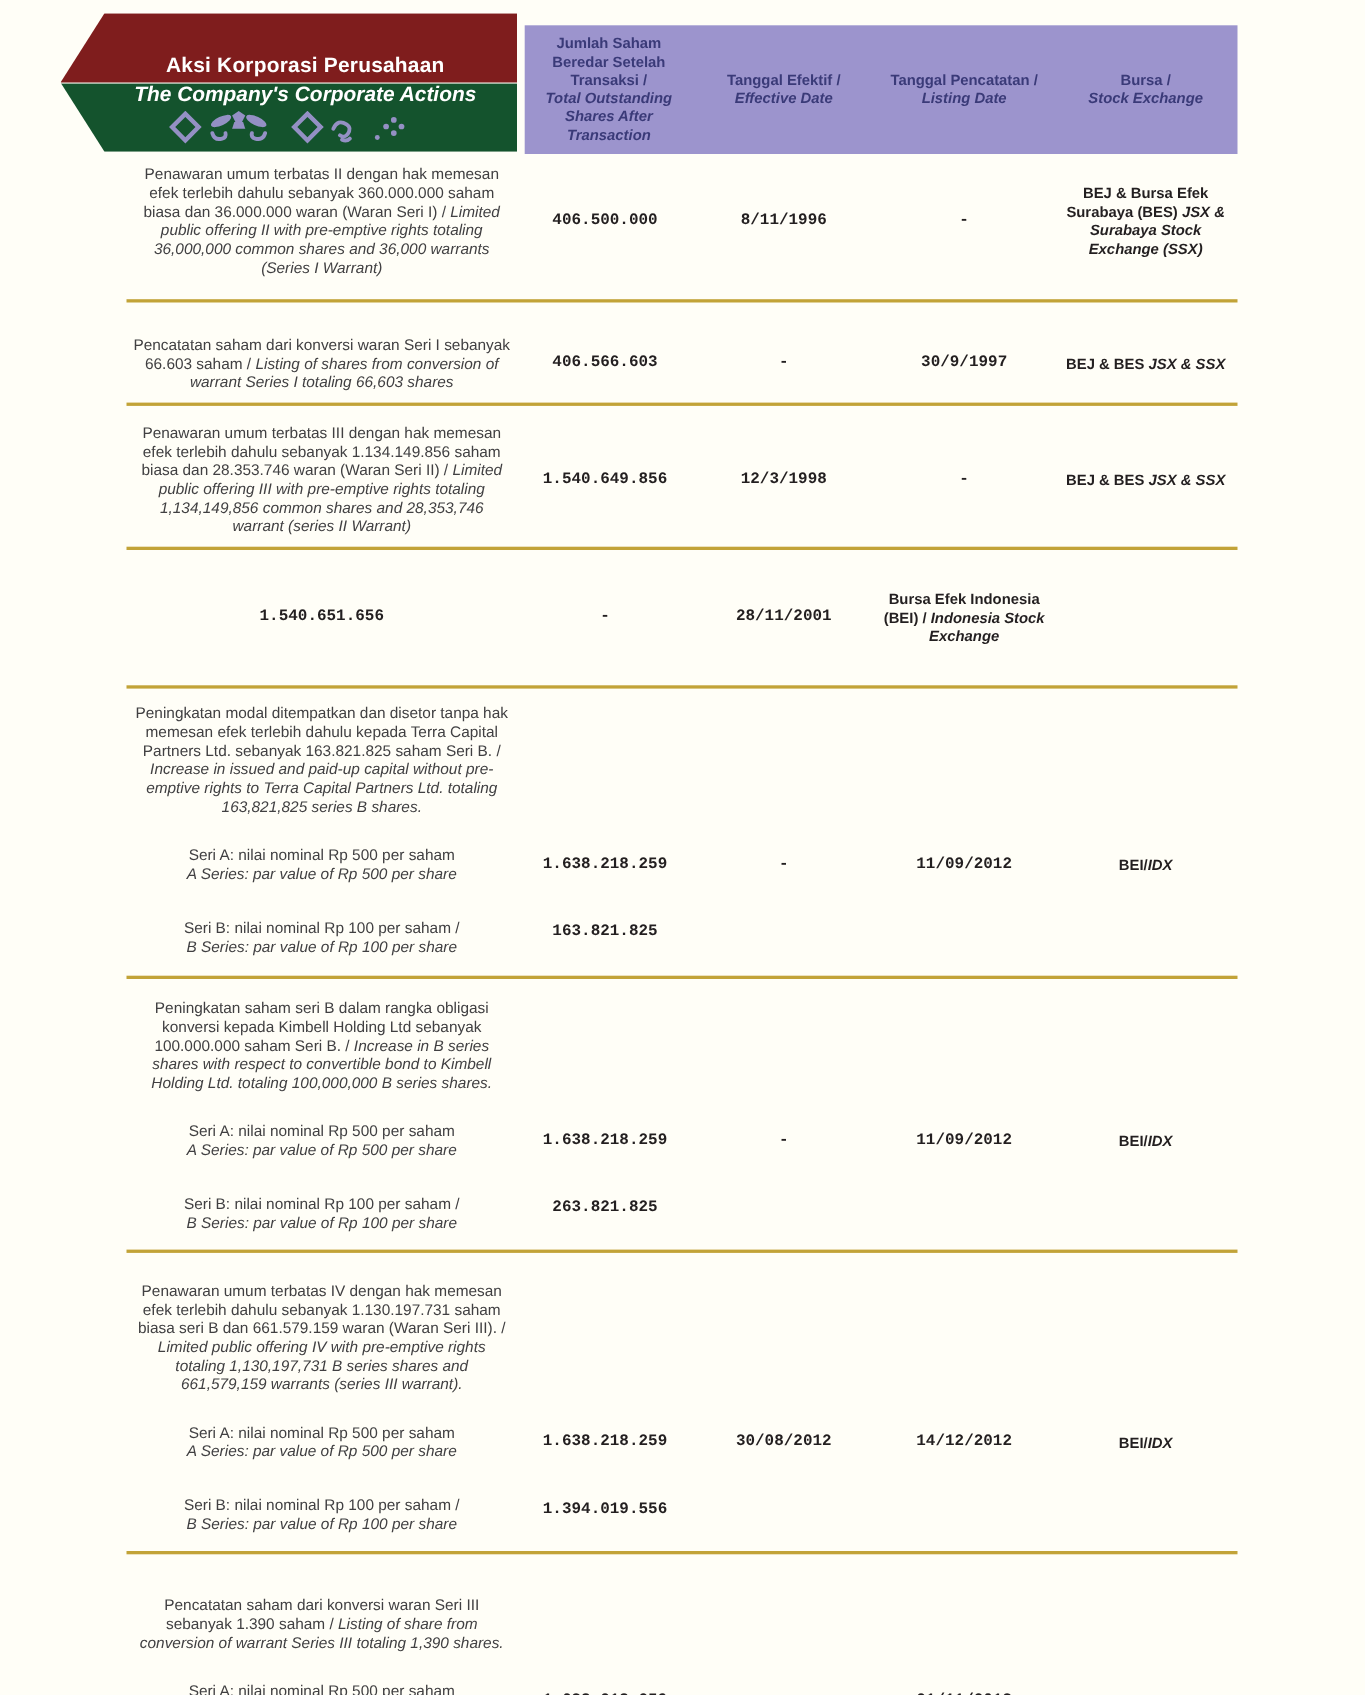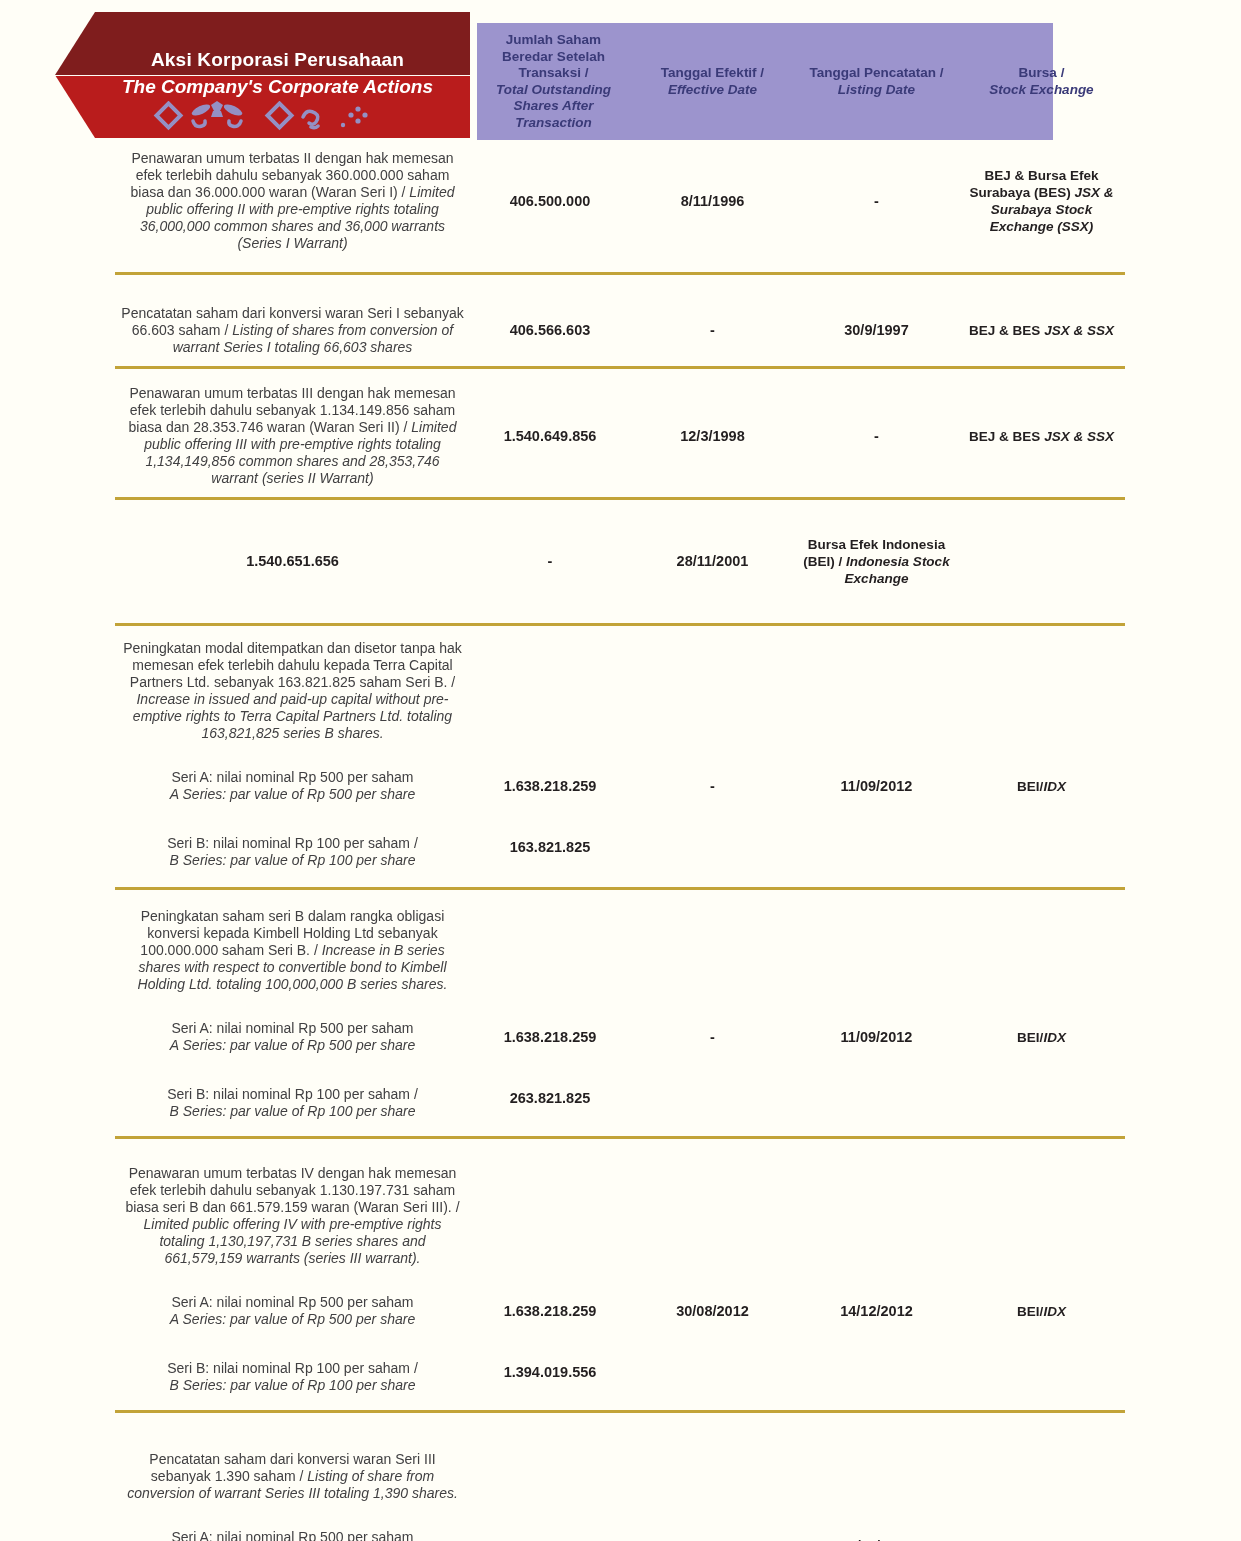--- a/index.html
+++ b/index.html
@@ -16,35 +16,35 @@
   .banner{
     position:absolute; left:55px; top:12px; width:415px; height:126px;
     clip-path:polygon(40px 0%, 100% 0%, 100% 100%, 40px 100%, 0% 50%);
   }
   .banner-gold{
     height:63px; background:#7f1d1d;
     display:flex; align-items:flex-end; justify-content:center;
     padding-bottom:4px; padding-left:30px;
   }
   .banner-navy{
-    height:63px; background:#b91c1c;
+    height:63px; background:#14532d;
     text-align:center; padding-left:30px;
   }
   .banner-title{
     color:#FFFFFF; font-weight:bold; font-size:19px; letter-spacing:.2px;
   }
   .banner-subtitle{
     color:#FFFFFF; font-weight:bold; font-style:italic; font-size:19px;
     display:block; margin-top:1px;
   }
   .ornament{ margin-top:3px; }
 
   
   .col-header{
-    position:absolute; left:477px; top:23px; width:576px; height:117px;
+    position:absolute; left:477px; top:23px; width:648px; height:117px;
     background:#9C94CD;
     display:grid; grid-template-columns:153px 165px 163px 167px;
     align-items:center;
   }
   .col-header .hcell{
     text-align:center; color:#3A3A78; font-weight:bold;
     font-size:13.5px; line-height:16.5px; padding:0 6px;
   }
   .hcell .en{ font-style:italic; display:block; }
   .hcell .id{ display:block; }
@@ -59,20 +59,21 @@
     border-bottom:3px solid #C2A338;
   }
   .row:last-child{ border-bottom:none; }
 
   .cell{ text-align:center; }
   .desc{ font-size:14px; line-height:17px; color:#414042; padding:0 6px; }
   .desc .en, .en{ font-style:italic; }
   .val{
     font-weight:bold; color:#231F20; font-size:14.5px; line-height:17px;
     align-self:center;
+    font-family:Liberation Mono, monospace;
   }
   .bursa{
     font-weight:bold; color:#231F20; font-size:13.5px; line-height:17px;
     align-self:center; padding:0 8px;
   }
 
   
   .simple > .cell{ align-self:center; }
 
   

